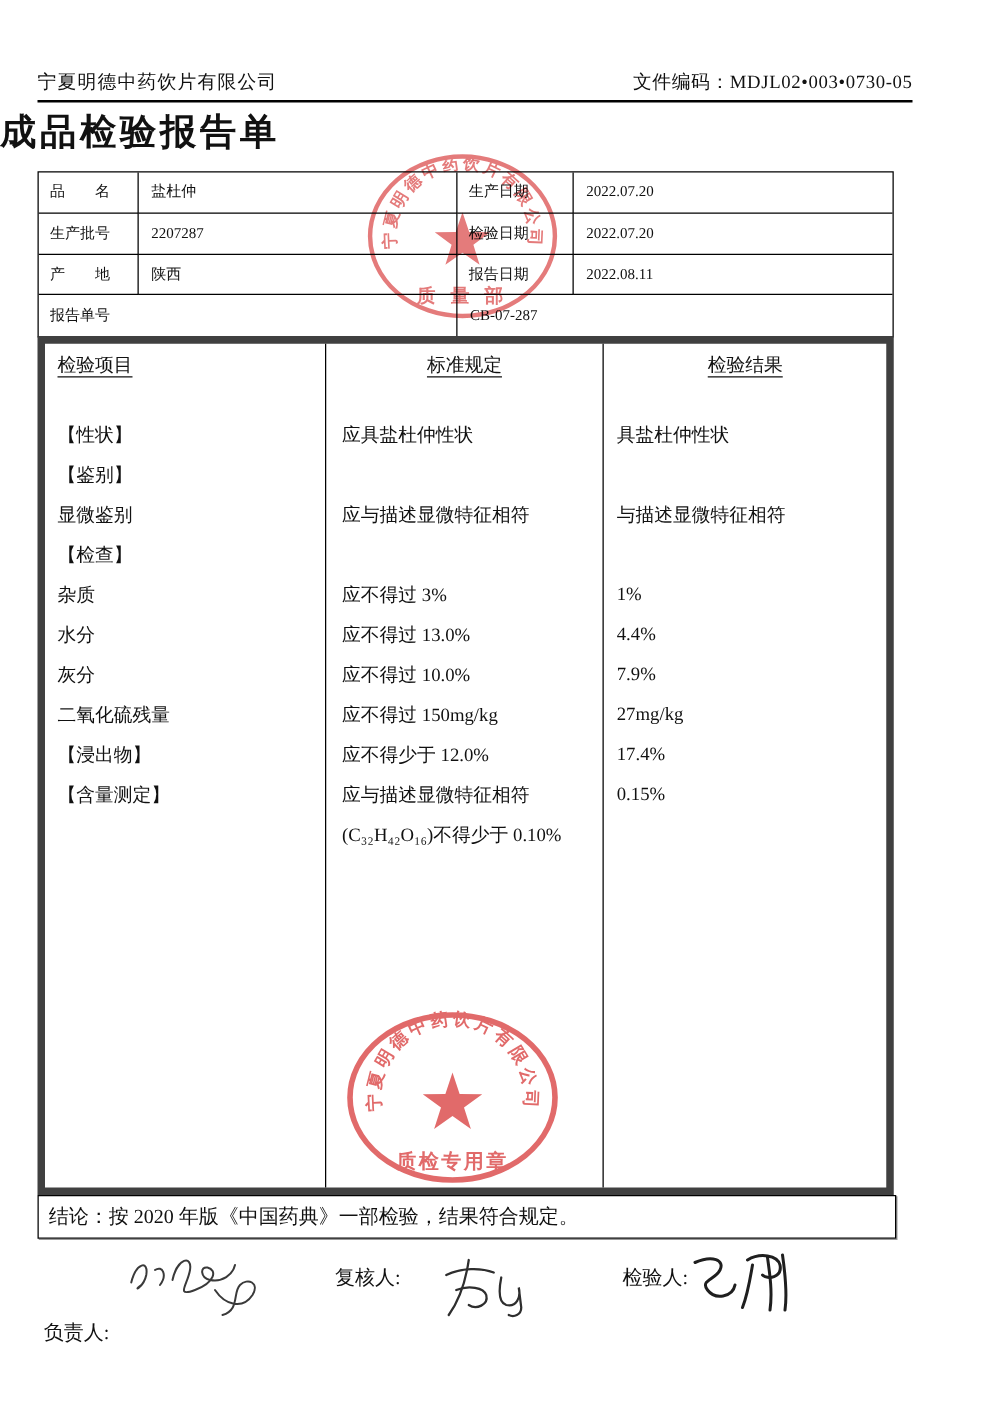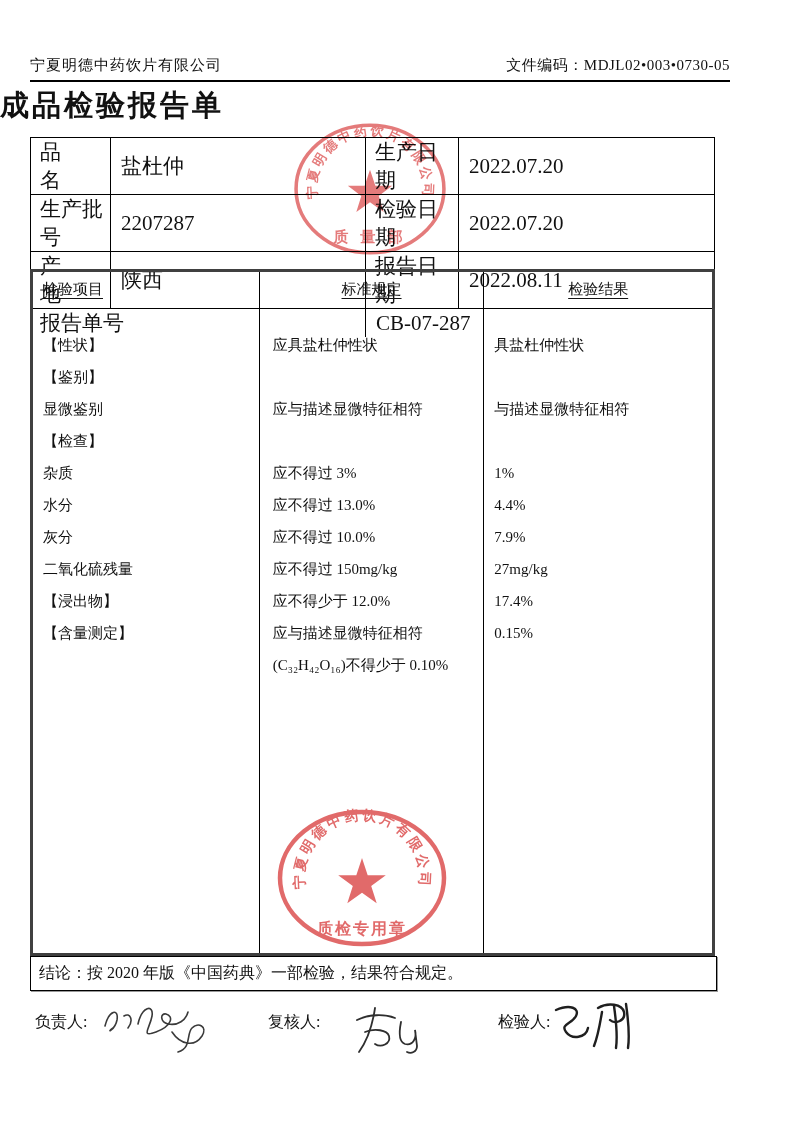--- a/index.html
+++ b/index.html
@@ -14,34 +14,34 @@
   .doc-code { position:absolute; right:70px; top:56px; font-size:15px; letter-spacing:.5px; }
   .header-rule { position:absolute; left:30px; top:80px; width:700px; height:2px; background:#000; }
   .title { position:absolute; left:0; top:86px; width:760px; text-align:left;
            font-size:29px; font-weight:bold; letter-spacing:3px; }
 
   
   .info-table {
     position:absolute; left:30px; top:137px; width:685px; height:133px;
     display:grid; grid-template-columns:80px 255px 93px 255px;
     grid-template-rows:repeat(4,1fr);
-    border:1px solid #000; font-size:21px;
+    border:1px solid #000; font-size:12px;
   }
   .it-cell { border-right:1px solid #000; border-bottom:1px solid #000;
              display:flex; align-items:center; padding-left:9px; }
   .it-cell.val { padding-left:10px; }
   .no-r { border-right:none; }
   .no-b { border-bottom:none; }
   .span-a { grid-column:1 / 3; }
   .span-b { grid-column:3 / 5; }
 
   
   .main-table {
     position:absolute; left:30px; top:269px; width:685px; height:687px;
-    border:3px solid #404040; display:flex; flex-direction:column; font-size:15px;
+    border:6px solid #404040; display:flex; flex-direction:column; font-size:15px;
   }
   .mt-header { display:flex; height:57px; }
   .mt-row { display:flex; height:32px; }
   .mt-filler { display:flex; flex:1 1 auto; }
   .c-item { width:228px; border-right:1px solid #000; padding-left:10px; }
   .c-std  { width:226px; border-right:1px solid #000; padding-left:13px; }
   .c-res  { width:229px; padding-left:10px; }
   .mt-header .c-item { padding-top:8px; }
   .mt-header .c-std, .mt-header .c-res { padding-top:8px; text-align:center; padding-left:0; }
   .mt-header span { text-decoration:underline; text-underline-offset:4px; }
@@ -50,21 +50,21 @@
   
   .conclusion {
     position:absolute; left:30px; top:956px; width:687px; height:35px;
     border:1px solid #000; box-shadow:1px 1px 0 #999;
     display:flex; align-items:center; padding-left:8px; font-size:16px;
   }
 
   
   .sig-row { position:absolute; left:0; top:1000px; width:800px; height:70px; font-size:16px; }
   .sig-label { position:absolute; top:12px; }
-  .lbl-resp { left:35px; }
+  .lbl-resp { left:35px;margin-top:44px; }
   .lbl-rev  { left:268px; }
   .lbl-insp { left:470px;margin-left:28px; }
   .sig-svg { position:absolute; }
   .sig1 { left:98px;  top:-4px; }
   .sig2 { left:345px; top:2px; }
   .sig3 { left:548px; top:-4px; }
 
   
   .stamp { position:absolute; pointer-events:none; mix-blend-mode:multiply; }
   .stamp-top    { left:291px; top:120px; width:158px; height:138px; opacity:.78; }

